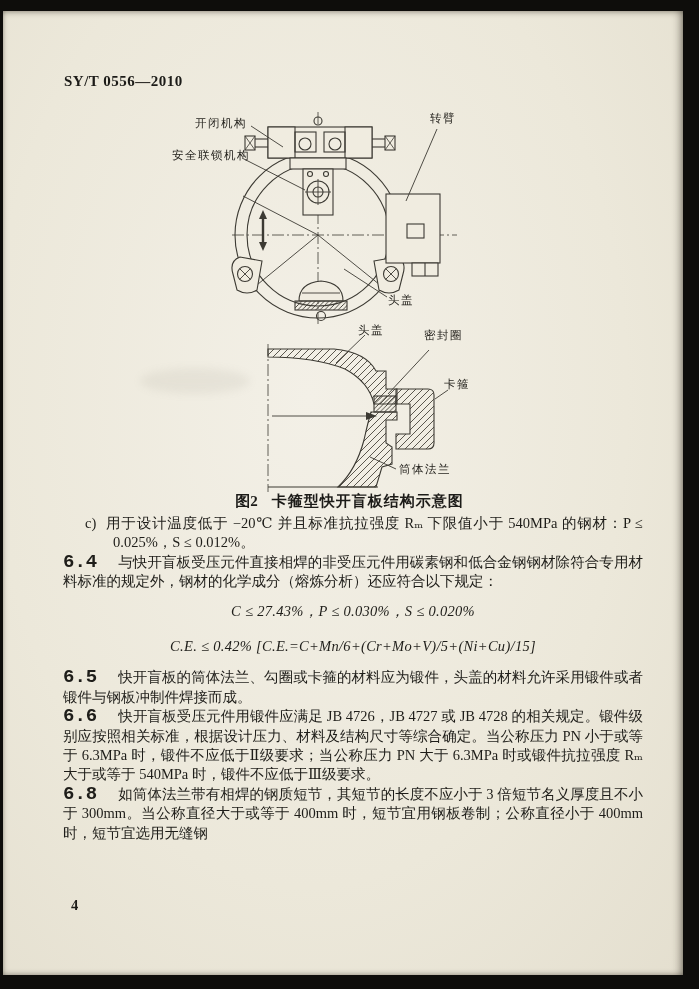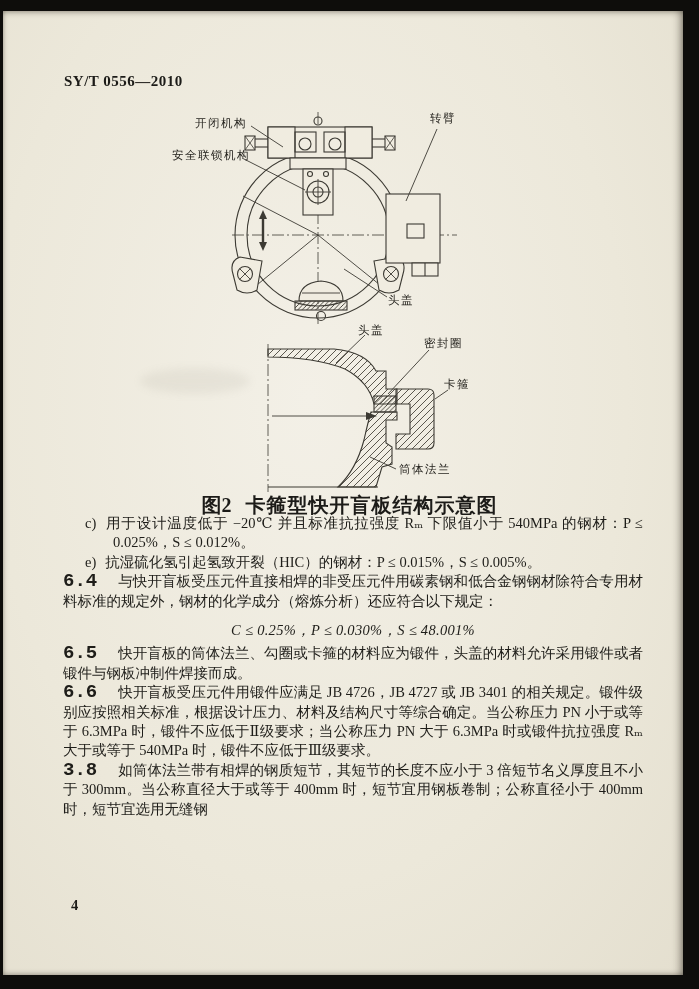--- a/index.html
+++ b/index.html
@@ -22,21 +22,21 @@
     font-size:15px;font-weight:bold;color:#1c1b18;letter-spacing:.5px;
   }
   .fig-svg{position:absolute;left:0;top:0;width:699px;height:989px;pointer-events:none;}
   .flabel{
     position:absolute;
     font-family:Liberation Sans, sans-serif;
     font-size:11.5px;color:#26241f;letter-spacing:1.5px;white-space:nowrap;
   }
   .fig-caption{
     position:absolute;left:0;top:492px;width:699px;text-align:center;
-    font-size:20px;font-weight:bold;color:#1c1b18;
+    font-size:15px;font-weight:bold;color:#1c1b18;
   }
   .fig-caption .cap-label{margin-right:14px;}
   .fig-caption .cap-title{letter-spacing:1px;}
   .textcol{
     position:absolute;left:63px;top:514px;width:580px;
     font-size:14.5px;line-height:19.4px;color:#1e1d19;
     text-align:justify;
   }
   .li{padding-left:50px;text-indent:-28px;}
   .li .li-label{margin-right:9px;}
@@ -162,50 +162,48 @@
       <line x1="448" y1="390" x2="435" y2="399" stroke-width="0.9"></line>
       <line x1="396" y1="469" x2="370" y2="457" stroke-width="0.9"></line>
     </g>
   </svg>
 
   <span class="flabel" style="left:195px;top:116px">开闭机构</span>
   <span class="flabel" style="left:172px;top:148px">安全联锁机构</span>
   <span class="flabel" style="left:430px;top:111px">转臂</span>
   <span class="flabel" style="left:388px;top:293px">头盖</span>
   <span class="flabel" style="left:358px;top:323px">头盖</span>
-  <span class="flabel" style="left:424px;top:336px">密封圈</span>
+  <span class="flabel" style="left:424px;top:328px">密封圈</span>
   <span class="flabel" style="left:444px;top:377px">卡箍</span>
   <span class="flabel" style="left:399px;top:462px">筒体法兰</span>
 
   <div class="fig-caption">
     <span class="cap-label">图2</span><span class="cap-title">卡箍型快开盲板结构示意图</span>
   </div>
 
   <div class="textcol">
 
     <div class="li">
       <span class="li-label">c)</span><span>用于设计温度低于 −20℃ 并且标准抗拉强度 Rₘ 下限值小于 540MPa 的钢材：P ≤ 0.025%，S ≤ 0.012%。</span>
     </div>
-    <div class="li">
-      <span class="li-label">e)</span><span>抗湿硫化氢引起氢致开裂（HIC）的钢材：P ≤ 0.015%，S ≤ 0.005%。</span>
-    </div>
 
     <div class="clause">
       <span class="num">6.4</span><span>与快开盲板受压元件直接相焊的非受压元件用碳素钢和低合金钢钢材除符合专用材料标准的规定外，钢材的化学成分（熔炼分析）还应符合以下规定：</span>
     </div>
 
-    <div class="formula">C ≤ 0.25%，P ≤ 0.030%，S ≤ 48.001%</div>
+    <div class="formula">C ≤ 27.43%，P ≤ 0.030%，S ≤ 0.020%</div>
+    <div class="formula second">C.E. ≤ 0.42% [C.E.=C+Mn/6+(Cr+Mo+V)/5+(Ni+Cu)/15]</div>
 
     <div class="clause">
       <span class="num">6.5</span><span>快开盲板的筒体法兰、勾圈或卡箍的材料应为锻件，头盖的材料允许采用锻件或者锻件与钢板冲制件焊接而成。</span>
     </div>
     <div class="clause">
-      <span class="num">6.6</span><span>快开盲板受压元件用锻件应满足 JB 4726，JB 4727 或 JB 3401 的相关规定。锻件级别应按照相关标准，根据设计压力、材料及结构尺寸等综合确定。当公称压力 PN 小于或等于 6.3MPa 时，锻件不应低于Ⅱ级要求；当公称压力 PN 大于 6.3MPa 时或锻件抗拉强度 Rₘ 大于或等于 540MPa 时，锻件不应低于Ⅲ级要求。</span>
-    </div>
-    <div class="clause">
-      <span class="num">3.8</span><span>如筒体法兰带有相焊的钢质短节，其短节的长度不应小于 3 倍短节名义厚度且不小于 300mm。当公称直径大于或等于 400mm 时，短节宜用钢板卷制；公称直径小于 400mm 时，短节宜选用无缝钢</span>
+      <span class="num">6.6</span><span>快开盲板受压元件用锻件应满足 JB 4726，JB 4727 或 JB 4728 的相关规定。锻件级别应按照相关标准，根据设计压力、材料及结构尺寸等综合确定。当公称压力 PN 小于或等于 6.3MPa 时，锻件不应低于Ⅱ级要求；当公称压力 PN 大于 6.3MPa 时或锻件抗拉强度 Rₘ 大于或等于 540MPa 时，锻件不应低于Ⅲ级要求。</span>
+    </div>
+    <div class="clause">
+      <span class="num">6.8</span><span>如筒体法兰带有相焊的钢质短节，其短节的长度不应小于 3 倍短节名义厚度且不小于 300mm。当公称直径大于或等于 400mm 时，短节宜用钢板卷制；公称直径小于 400mm 时，短节宜选用无缝钢</span>
     </div>
 
   </div>
 
   <div class="page-num">4</div>
 
 </div>
 
 </body></html>

